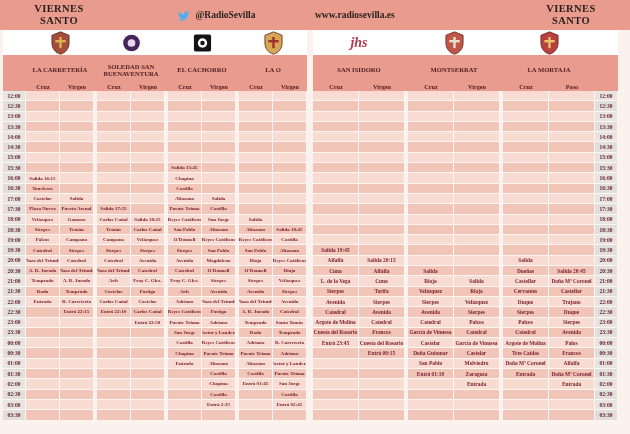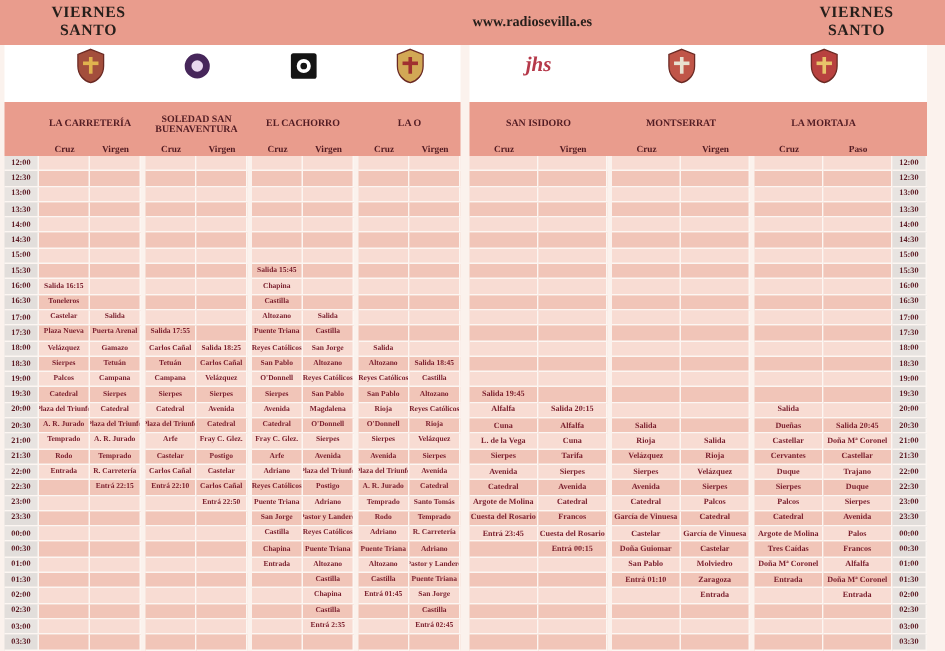--- a/index.html
+++ b/index.html
@@ -6,21 +6,21 @@
     background:#fbf2ed;font-family:"Liberation Serif",serif;}
   .top{height:30px;background:#e99c8d;display:flex;align-items:stretch;}
   .half{flex:1;display:flex;align-items:center;}
   .title{width:118px;text-align:center;font-weight:bold;font-size:10.5px;
     line-height:1.12;color:#261f1b;letter-spacing:.4px;}
   .tw-box{flex:1;display:flex;align-items:center;justify-content:center;gap:5px;
     font-weight:bold;font-size:9.5px;color:#261f1b;}
   .web-box{flex:1;font-weight:bold;font-size:9.5px;color:#261f1b;}
   .panels{display:flex;gap:6px;padding:0 3px;}
   .band{display:flex;}
-  .crest-band{background:#ffffff;height:38px;}
+  .crest-band{background:#ffffff;height:25px;align-items:center;}
   .head-band{background:#e99c8d;height:36px;}
   .time-spacer{width:23px;flex:none;}
   .gap{width:3px;flex:none;}
   .left  .gcell{width:68px;flex:none;}
   .right .gcell{width:92px;flex:none;}
   .crest-cell{display:flex;justify-content:center;align-items:center;height:27px;}
   .script-crest{font-style:italic;font-weight:bold;font-size:14px;color:#b5394a;line-height:1;}
   .group-head{display:flex;flex-direction:column;justify-content:flex-end;
     padding:2px 0 1px;box-sizing:border-box;height:36px;}
   .group-name{text-align:center;font-weight:bold;font-size:6.6px;color:#521c23;
@@ -41,20 +41,26 @@
 </style>
 </head>
 <body>
 
 <div class="top">
   <div class="half">
     <div class="title">
       <div>VIERNES</div>
       <div>SANTO</div>
     </div>
+    <div class="tw-box">
+      <svg width="13" height="13" viewBox="0 0 24 24">
+        <path fill="#55acee" d="M23 5c-.8.4-1.7.6-2.6.8a4.5 4.5 0 0 0-7.7 4.1A12.8 12.8 0 0 1 3 4.8a4.5 4.5 0 0 0 1.4 6c-.7 0-1.4-.2-2-.5a4.5 4.5 0 0 0 3.6 4.4c-.7.2-1.4.2-2 .1a4.5 4.5 0 0 0 4.2 3.1A9 9 0 0 1 1 19.5a12.7 12.7 0 0 0 6.9 2c8.3 0 12.8-6.9 12.8-12.8v-.6A9.2 9.2 0 0 0 23 5z"></path>
+      </svg>
+      <span>@RadioSevilla</span>
+    </div>
   </div>
   <div class="half">
     <div class="web-box">www.radiosevilla.es</div>
     <div class="title">
       <div>VIERNES</div>
       <div>SANTO</div>
     </div>
   </div>
 </div>
 

